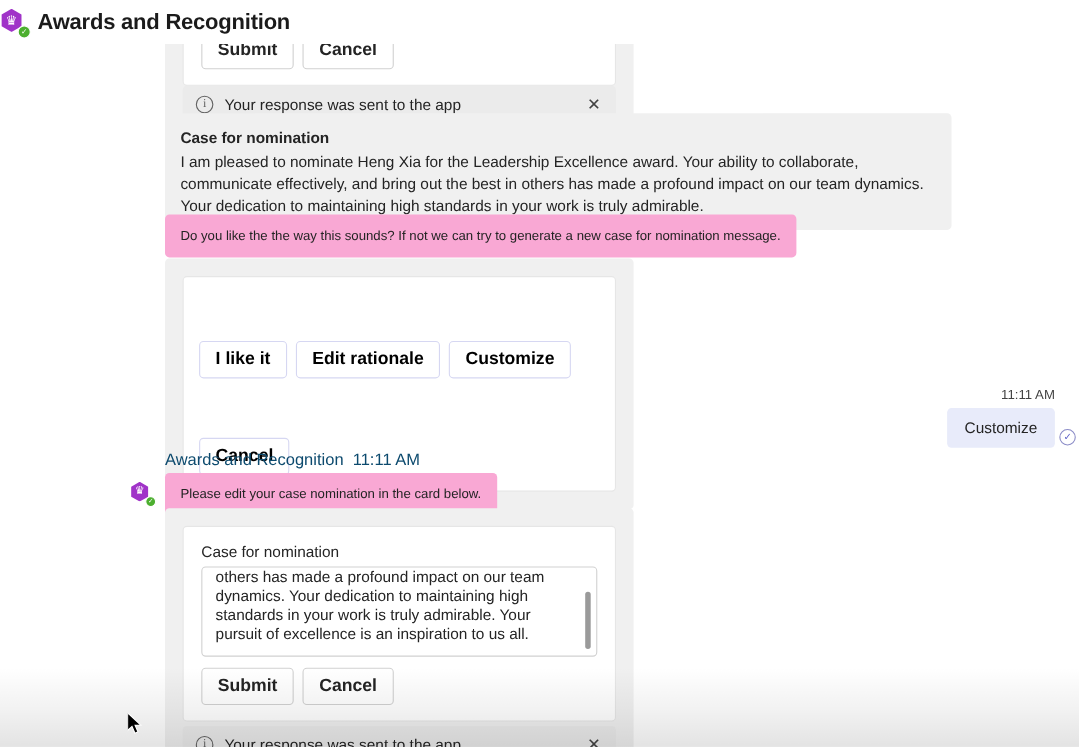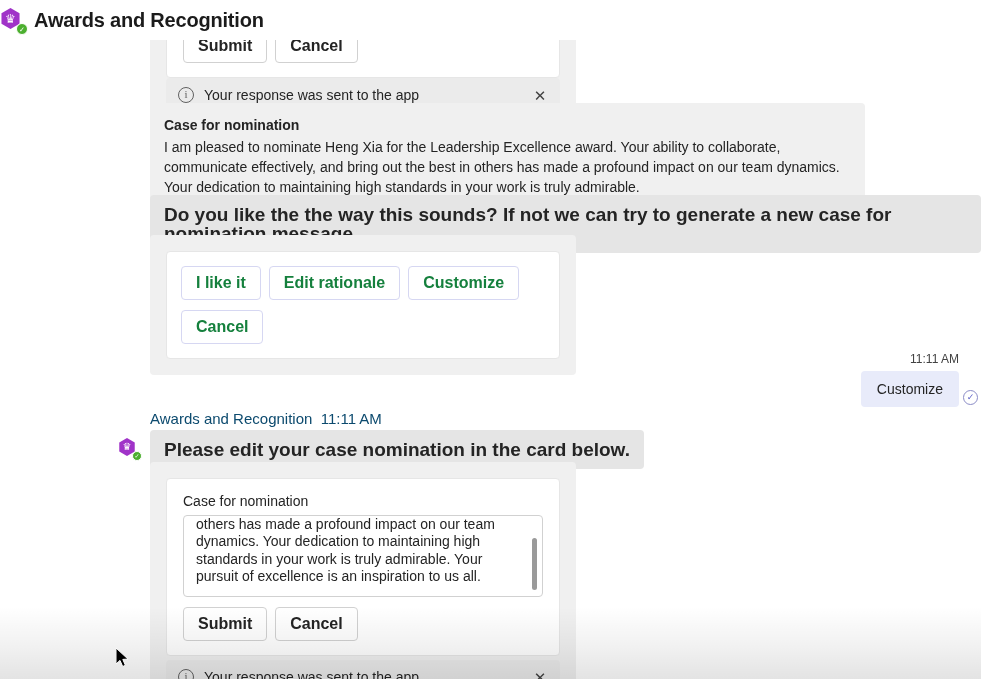--- a/index.html
+++ b/index.html
@@ -104,22 +104,23 @@
     font-size: 16px; font-weight: bold;
     background: #ffffff;
     border: 1px solid #d1d1d1;
     border-radius: 4px;
     padding: 7px 14px;
     cursor: pointer;
     color: #242424;
     white-space: nowrap;
   }
   .btn-purple {
-    color: #15803d;
+    color: #000000;
     border: 1px solid #d6d7f2;
+    margin-top: 44px;
   }
 
   
   .notif {
     display: flex; align-items: center;
     background: #ebebeb;
     border-radius: 4px;
     margin: 0 16px 10px 16px;
     padding: 9px 12px;
     font-size: 14px; color: #242424;
@@ -141,24 +142,24 @@
   .bubble-gray {
     background: #f0f0f0;
     border-radius: 4px;
     padding: 12px 14px;
     font-size: 14px; line-height: 20px; color: #242424;
   }
   .bubble-gray .ttl { font-weight: bold; display: block; margin-bottom: 2px; }
 
   .bubble-narrow {
     display: inline-block;
-    background: #e5e5e5;
+    background: #f9a8d4;
     border-radius: 4px;
     padding: 10px 14px;
-    font-size: 19px; line-height: 19px; color: #242424; font-weight: bold;
+    font-size: 12px; line-height: 19px; color: #242424;
   }
 
   
   .right-row {
     position: absolute; right: 22px;
     text-align: right;
   }
   .msg-time { font-size: 12px; color: #424242; margin-bottom: 5px; }
   .bubble-user {
     display: inline-block;

